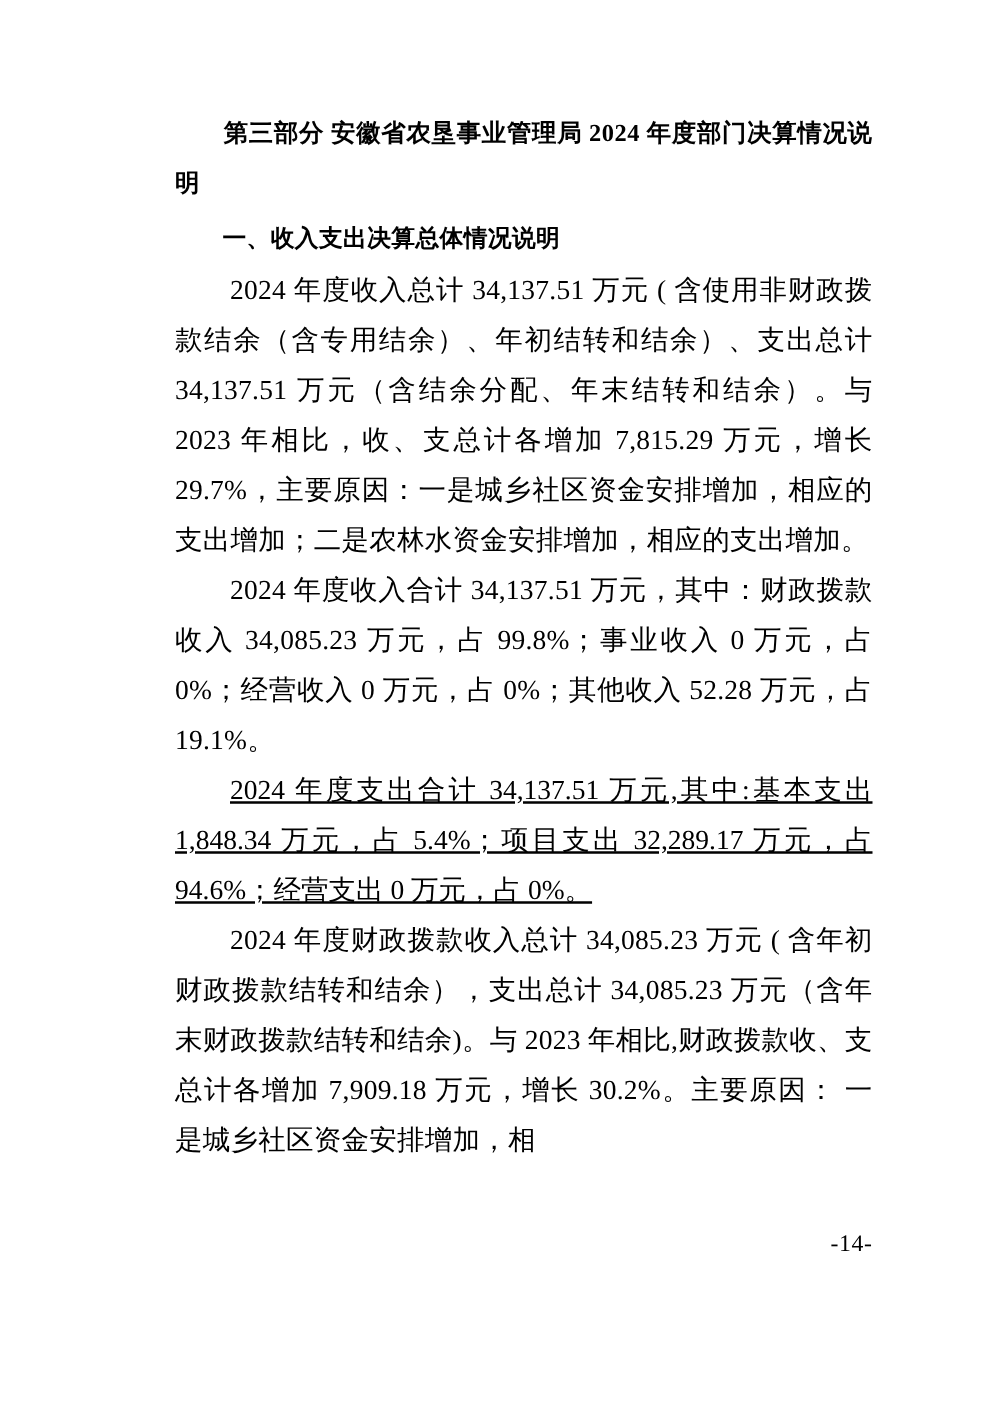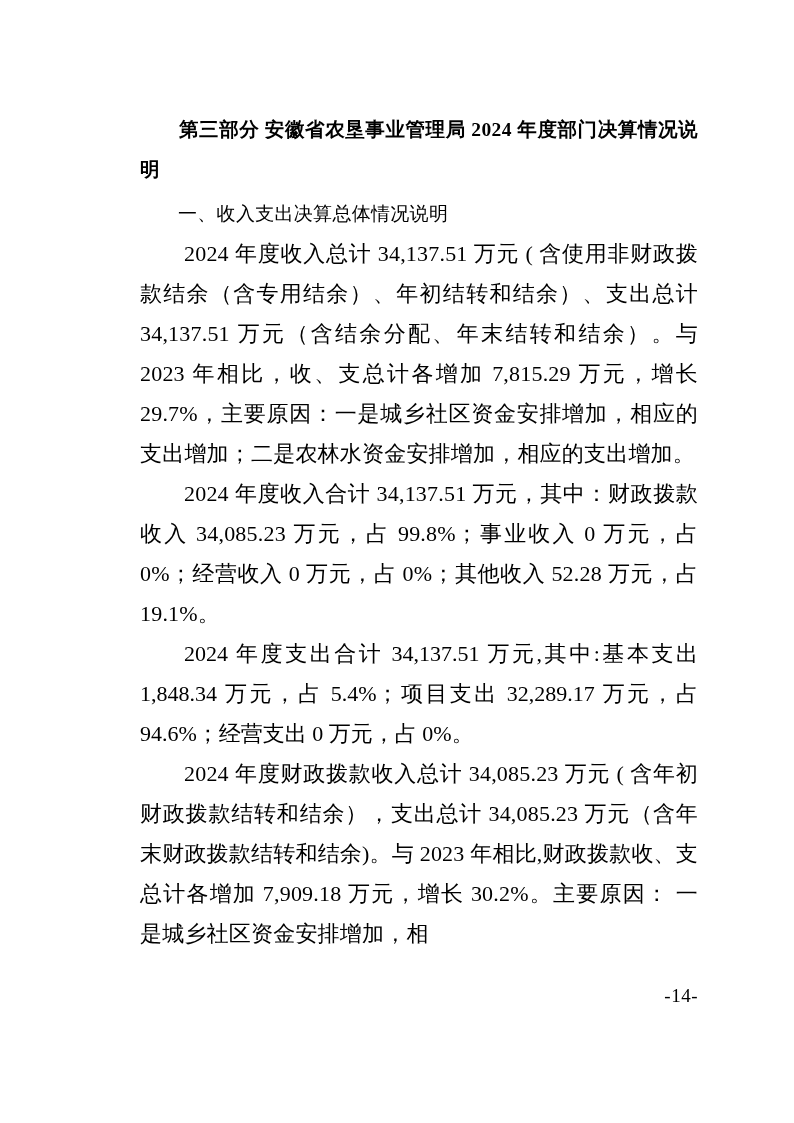--- a/index.html
+++ b/index.html
@@ -15,51 +15,52 @@
     position: relative;
     overflow: hidden;
   }
   .page {
     position: absolute;
     left: 0;
     top: 0;
     width: 794px;
     height: 1123px;
     box-sizing: border-box;
-    padding: 110px 96px 40px 140px;
+    padding: 88px 96px 40px 140px;
   }
   .doc-title {
     font-size: 19.5px;
     font-weight: bold;
     line-height: 40px;
     text-indent: 2em;
     letter-spacing: 0.4px;
     margin: 0 0 4px 0;
     text-align: justify;
     text-justify: inter-ideograph;
   }
   .section-heading {
     font-size: 19px;
-    font-weight: normal;
+    font-weight: bold;
     line-height: 40px;
     text-indent: 2em;
     letter-spacing: 0.3px;
     margin: 2px 0 0 0;
   }
   .para {
     font-size: 22px;
     line-height: 40px;
     text-indent: 2em;
     letter-spacing: 0.2px;
     margin: 0;
     text-align: justify;
     text-justify: inter-ideograph;
   }
   .para.tight {
     letter-spacing: 0px;
+    text-decoration: underline;
   }
   .page-number {
     position: absolute;
     right: 96px;
     bottom: 118px;
     font-size: 19px;
     line-height: 1;
     letter-spacing: 0.5px;
   }
 </style>

